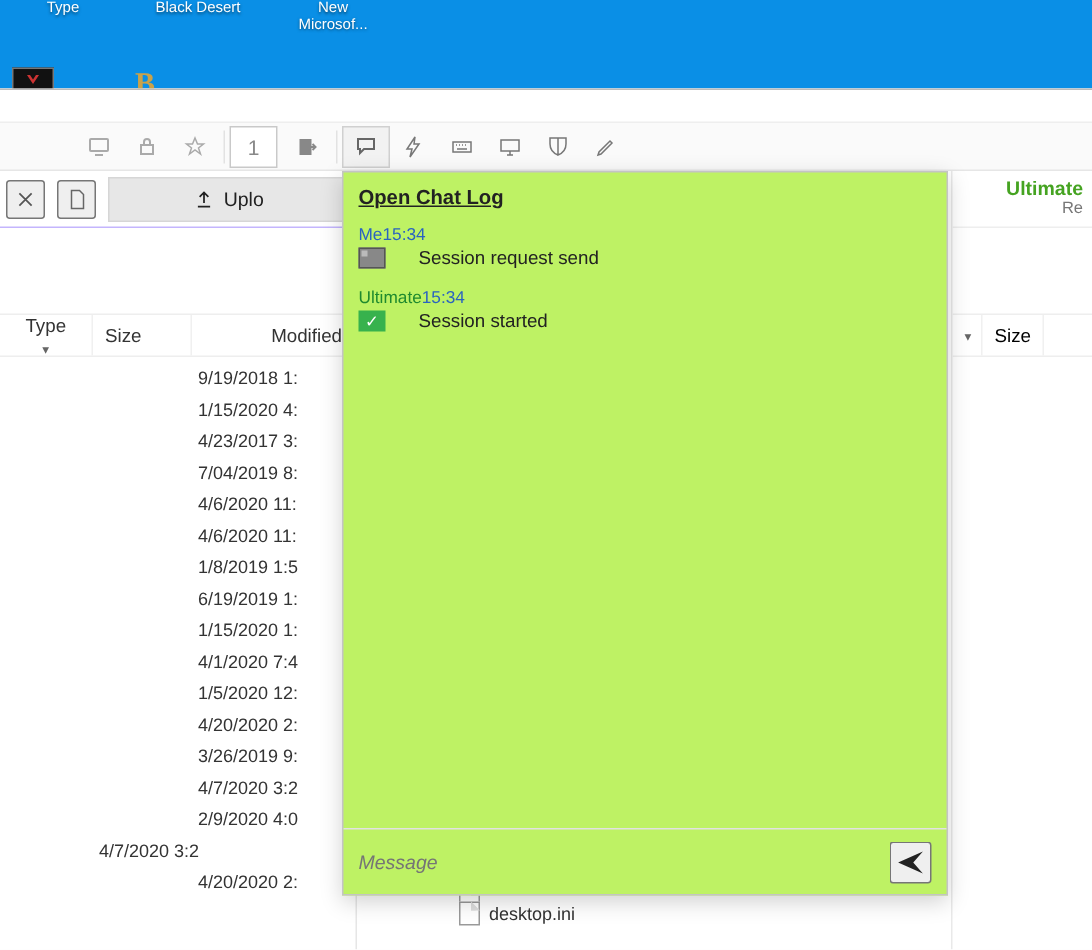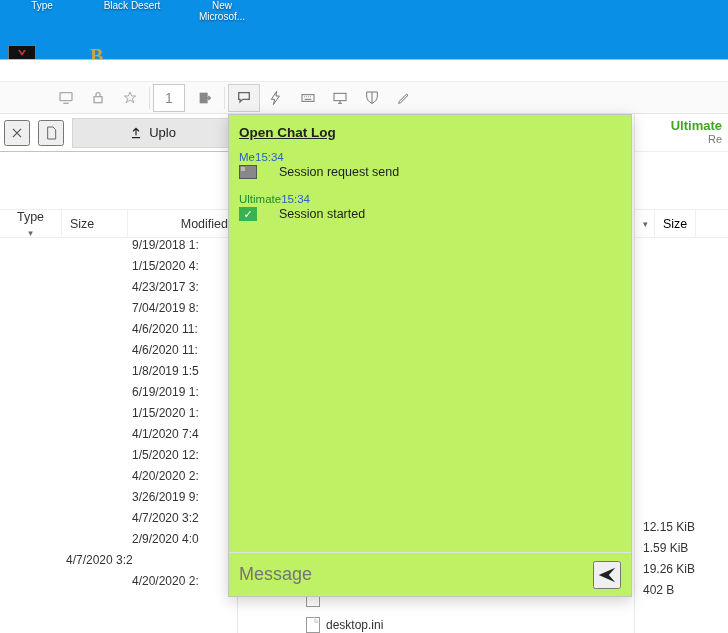--- a/index.html
+++ b/index.html
@@ -42,55 +42,55 @@
 .spacer-row { height: 58px; border-bottom: 1px solid #eee; }
 
 .cols-header { display: flex; height: 28px; align-items: center; border-bottom: 1px solid #eee; font-size: 12.5px; color: #333; }
 .ch-cell { padding: 0 8px; display: flex; align-items: center; gap: 4px; border-right: 1px solid #f0f0f0; height: 100%; }
 .ch-type { width: 62px; flex-direction: column; }
 .ch-size { width: 66px; }
 .ch-mod { flex: 1; justify-content: flex-end; }
 .chev { font-size: 9px; color: #666; }
 
 .rows { flex: 1; overflow: hidden; font-size: 12px; color: #333; }
-.row { display: flex; height: 21px; align-items: flex-start; }
+.row { display: flex; height: 21px; align-items: flex-end; }
 .r-pad { width: 62px; }
 .r-size { width: 66px; padding: 0 8px; text-align: right; }
 .r-mod { flex: 1; padding: 0 4px; white-space: nowrap; overflow: hidden; }
 
 
 .chat-pop { position: absolute; left: 228px; top: 0; width: 404px; height: 483px; background: #bef264; border: 1px solid #c4c4c4; box-shadow: 0 4px 14px rgba(0,0,0,.18); display: flex; flex-direction: column; z-index: 20; }
 .chat-head { padding: 8px 10px 6px; }
 .chat-head a { color: #222; font-size: 13.5px; font-weight: 600; text-decoration: underline; }
 .chat-body { flex: 1; padding: 4px 10px; overflow: hidden; font-size: 12.5px; }
 .msg { margin-bottom: 14px; }
 .msg-top { display: flex; justify-content: flex-start; font-size: 11.5px; color: #2a63c0; margin-bottom: 2px; }
 .msg-top.green .from { color: #1f8a2e; }
 .msg-line { display: flex; align-items: flex-end; gap: 22px; color: #222; }
 .msg-ico { width: 18px; height: 14px; display: flex; align-items: center; justify-content: center; }
 .msg-ico.screen { background: #888; border: 1px solid #555; position: relative; }
 .msg-ico.screen::after { content: ''; position: absolute; width: 4px; height: 4px; background: #bbb; left: 1px; top: 1px; }
 .msg-ico.check { background: #37b24d; color: #fff; font-size: 11px; }
 .chat-input { height: 44px; border-top: 1px solid #e2e2e2; display: flex; align-items: center; padding: 0 10px; gap: 8px; }
-.chat-input input { flex: 1; border: none; outline: none; font-size: 18px; color: #666; background: transparent; }
+.chat-input input { flex: 1; border: none; outline: none; font-size: 13px; font-style: italic; color: #666; background: transparent; }
 .send-btn { width: 28px; height: 28px; display: flex; align-items: center; justify-content: center; color: #222; }
 
 
 .right-panel { position: absolute; right: 0; top: 0; bottom: 0; width: 94px; border-left: 1px solid #e9e9e9; background: #fff; display: flex; flex-direction: column; }
 .rp-head { height: 38px; padding: 4px 6px; border-bottom: 1px solid #eee; text-align: right; }
 .rp-head .u { color: #45a321; font-weight: 600; font-size: 13px; }
 .rp-head .r { color: #777; font-size: 11px; }
 .rp-spacer { height: 58px; border-bottom: 1px solid #eee; }
 .rp-colhead { height: 28px; display: flex; align-items: center; border-bottom: 1px solid #eee; font-size: 12.5px; }
 .rp-colhead .cell { padding: 0 8px; border-right: 1px solid #f0f0f0; height: 100%; display: flex; align-items: center; gap: 4px; }
 .rp-rows { flex: 1; font-size: 12px; color: #333; padding-top: 278px; }
 .rp-row { height: 21px; padding: 0 8px; display: flex; align-items: center; }
 
 
-.bottom-file { position: absolute; left: 306px; bottom: 0; font-size: 12px; color: #333; display: flex; align-items: center; gap: 6px; }
+.bottom-file { position: absolute; left: 306px; bottom: 16px; font-size: 12px; color: #333; display: flex; align-items: center; gap: 6px; }
 .file-ico { width: 14px; height: 16px; border: 1px solid #999; background: #fff; position: relative; }
 .file-ico::after { content: ''; position: absolute; right: -1px; top: -1px; border: 3px solid transparent; border-left-color: #ddd; border-bottom-color: #ddd; }
 .bottom-file2 { position: absolute; left: 306px; bottom: 26px; font-size: 12px; color: #333; display: flex; align-items: center; gap: 6px; }
 </style>
 </head>
 <body>
 
 <div class="desktop">
   <div class="desktop-icons">
     <div class="di">
@@ -346,26 +346,20 @@
       </div>
       <div class="rp-spacer"></div>
       <div class="rp-colhead">
         <div class="cell" style="width:20px">
             <span class="chev">▾</span>
           </div>
         <div class="cell">
             <span>Size</span>
           </div>
       </div>
-      <div class="rp-rows" id="rp-rows">
-          <div class="rp-row">12.15 KiB</div>
-          <div class="rp-row">1.59 KiB</div>
-          <div class="rp-row">19.26 KiB</div>
-          <div class="rp-row">402 B</div>
-        </div>
     </div>
 
     <div class="bottom-file2">
       <span class="file-ico"></span>
       <span></span>
     </div>
     <div class="bottom-file">
       <span class="file-ico"></span>
       <span>desktop.ini</span>
     </div>

